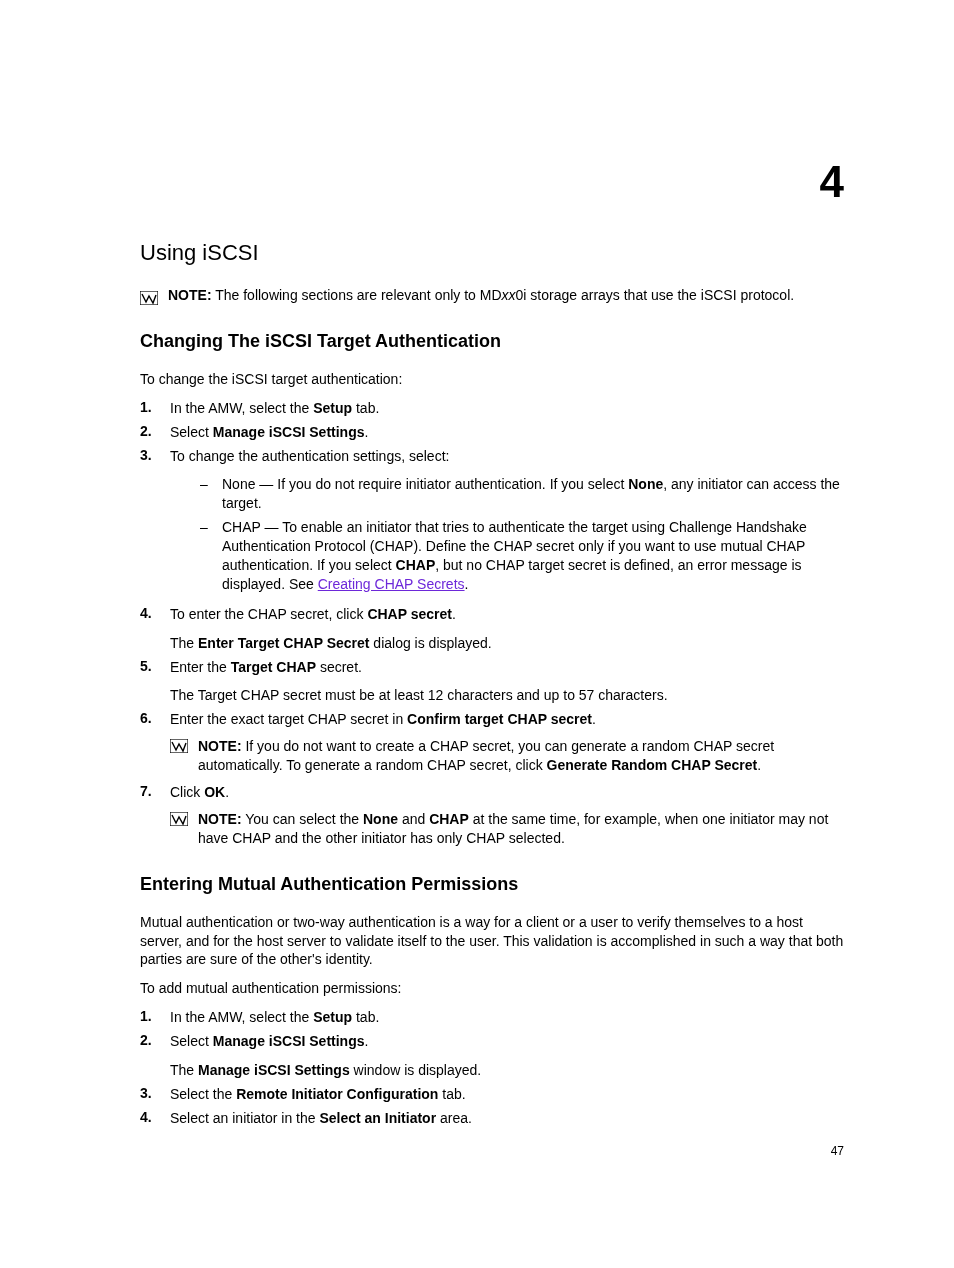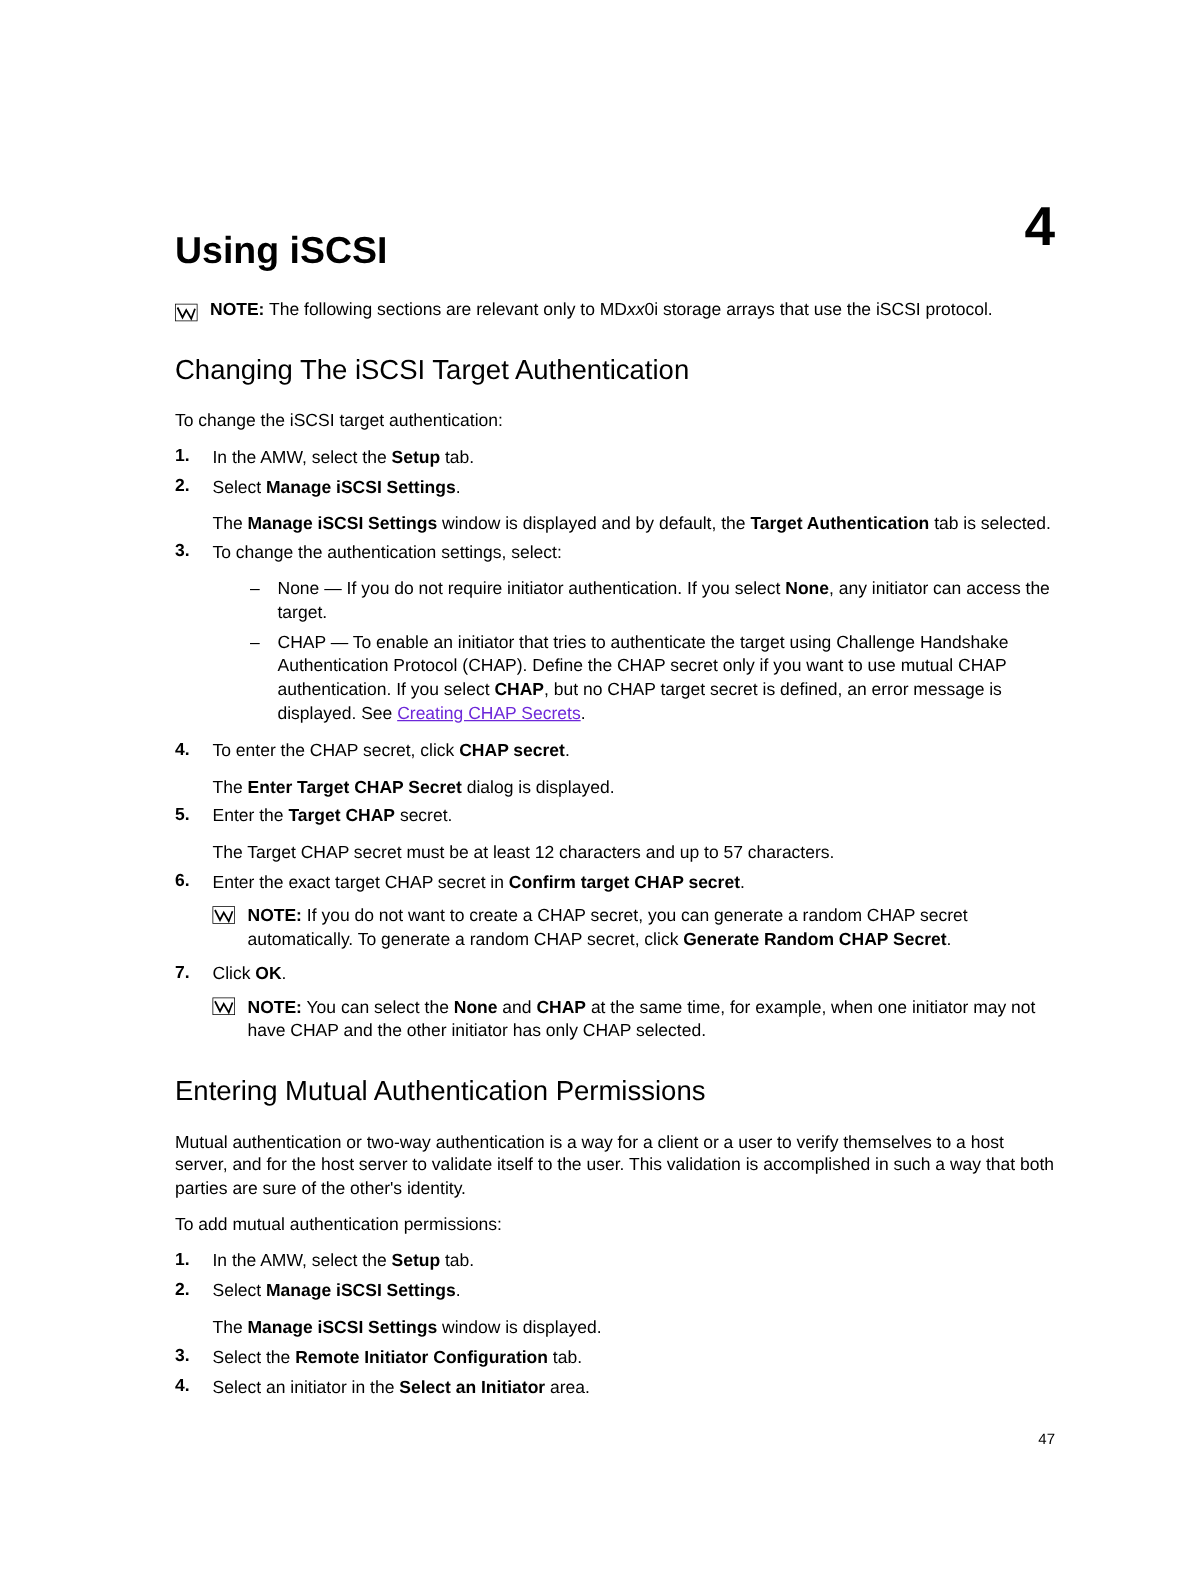--- a/index.html
+++ b/index.html
@@ -22,27 +22,27 @@
     }
     .chapter-number {
       position: absolute;
       top: 160px;
       right: 110px;
       font-size: 44px;
       font-weight: bold;
       line-height: 1;
     }
     h1 {
-      font-size: 30px;
-      font-weight: bold;
-      margin: 24px 0 20px 0;
-    }
-    h2 {
       font-size: 22px;
       font-weight: normal;
+      margin: 80px 0 20px 0;
+    }
+    h2 {
+      font-size: 18px;
+      font-weight: bold;
       margin: 26px 0 18px 0;
     }
     p {
       margin: 10px 0;
       line-height: 1.35;
     }
     .note-block {
       display: flex;
       align-items: flex-end;
       margin: 8px 0;
@@ -157,21 +157,20 @@
       <span class="list-number">1.</span>
       <div class="list-body">
         <span>In the AMW, select the </span><span class="bold">Setup</span><span> tab.</span>
       </div>
     </li>
 
     <li>
       <span class="list-number">2.</span>
       <div class="list-body">
         <p><span>Select </span><span class="bold">Manage iSCSI Settings</span><span>.</span></p>
-        <p><span>The </span><span class="bold">Manage iSCSI Settings</span><span> window is displayed and by default, the </span><span class="bold">Target Authentication</span><span> tab is selected.</span></p>
       </div>
     </li>
 
     <li>
       <span class="list-number">3.</span>
       <div class="list-body">
         <p>To change the authentication settings, select:</p>
         <div class="sublist">
           <div class="sub-item">
             <span class="dash">–</span>

